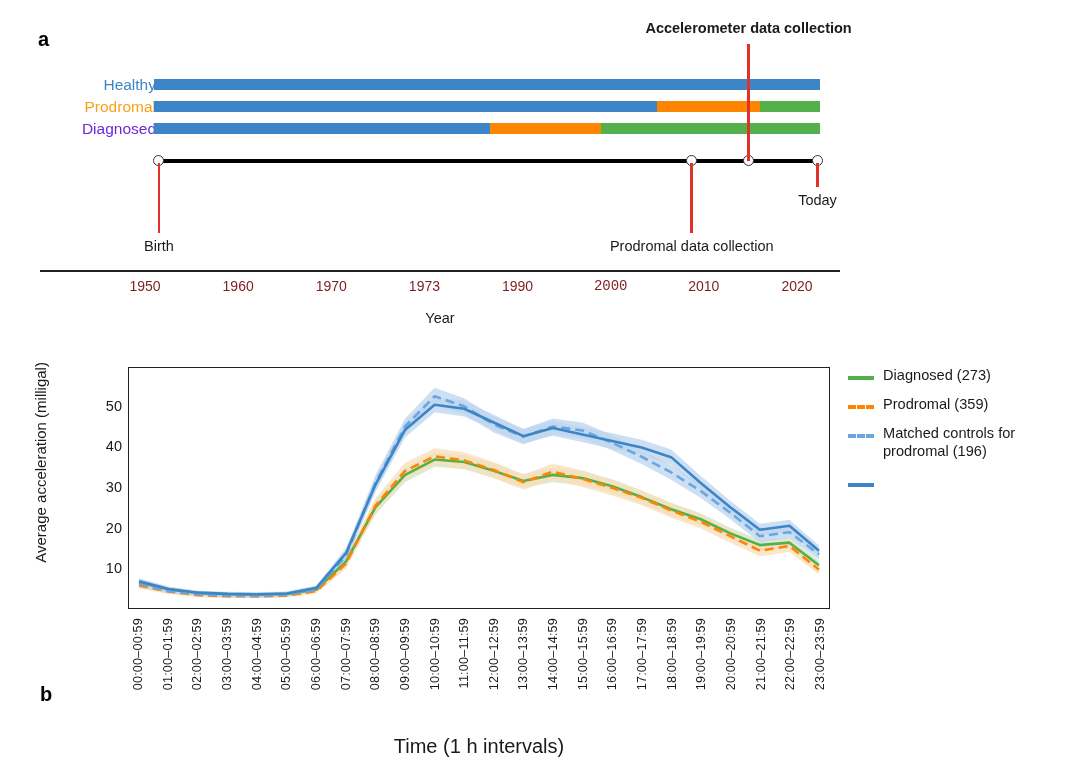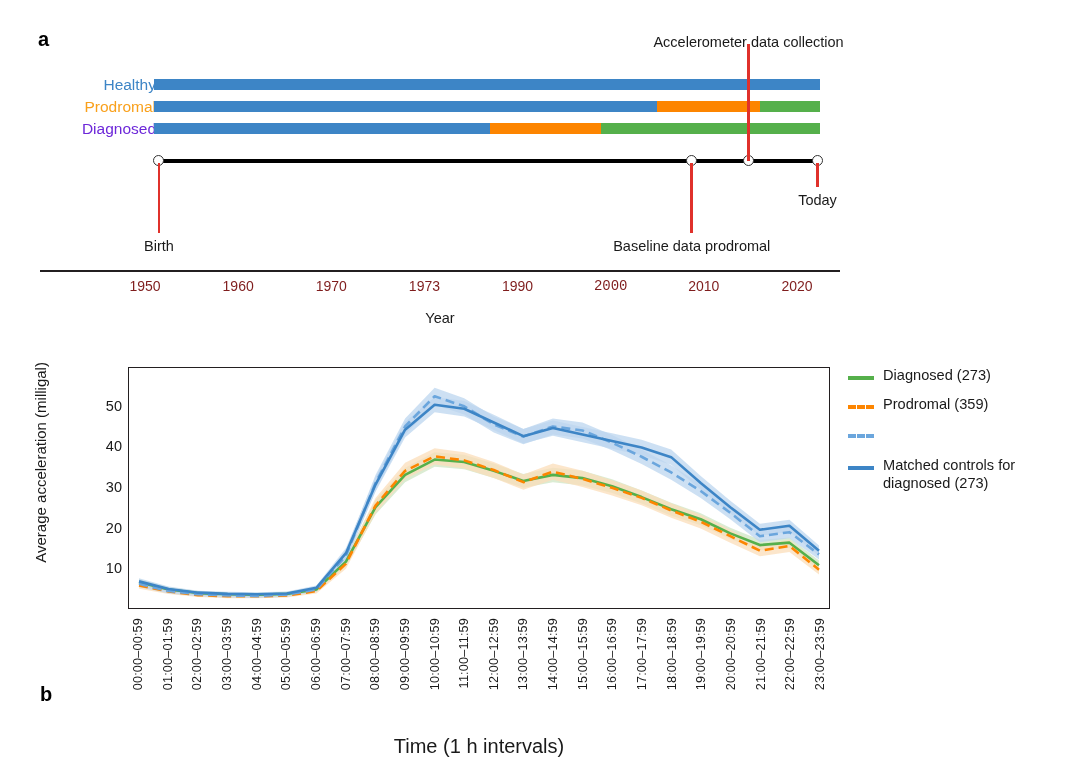--- a/index.html
+++ b/index.html
@@ -225,24 +225,24 @@
       <div class="bar-seg" style="left: 447.086px; width: 218.886px; background: rgb(85, 176, 75);"></div>
     </div>
 
   <div id="timeline-axis" style="left: 158.971px; width: 658.52px;"></div>
   <div id="timeline-events">
       <div class="tl-node" style="left: 153.471px;"></div>
       <div class="tl-stem" style="left: 157.671px; top: 163px; height: 70px;"></div>
       <div class="tl-ann" style="top: 238px; left: 158.971px; transform: translateX(-50%);">Birth</div>
       <div class="tl-node" style="left: 686.249px;"></div>
       <div class="tl-stem" style="left: 690.449px; top: 163px; height: 70px;"></div>
-      <div class="tl-ann" style="top: 238px; left: 691.749px; transform: translateX(-50%);">Baseline data prodromal</div>
+      <div class="tl-ann" style="top: 238px; left: 691.749px; transform: translateX(-50%);">Prodromal data collection</div>
       <div class="tl-node" style="left: 743.066px;"></div>
       <div class="tl-stem" style="left: 747.266px; top: 44px; height: 117px;"></div>
-      <div class="tl-ann" style="top: 34px; left: 748.566px; transform: translateX(-50%);">Accelerometer data collection</div>
+      <div class="tl-ann" style="top: 20px; left: 748.566px; transform: translateX(-50%); font-weight: bold;">Accelerometer data collection</div>
       <div class="tl-node" style="left: 811.991px;"></div>
       <div class="tl-stem" style="left: 816.191px; top: 163px; height: 24px;"></div>
       <div class="tl-ann" style="top: 192px; left: 817.491px; transform: translateX(-50%);">Today</div>
     </div>
 
   <div id="year-axis-line"></div>
   <div id="year-ticks">
       <div class="year-tick" style="left: 145px;">1950</div>
       <div class="year-tick" style="left: 238.143px;">1960</div>
       <div class="year-tick" style="left: 331.286px;">1970</div>
@@ -318,21 +318,21 @@
       <div class="legend-row">
         <span class="legend-swatch dashed" style="color: rgb(253, 133, 0);">
           <span class="ln"></span>
         </span>
         <span class="legend-text">Prodromal (359)</span>
       </div>
       <div class="legend-row tall">
         <span class="legend-swatch dashed" style="color: rgb(107, 166, 221);">
           <span class="ln"></span>
         </span>
+        <span class="legend-text">Matched controls for prodromal (196)</span>
       </div>
       <div class="legend-row tall">
         <span class="legend-swatch" style="color: rgb(61, 133, 198);">
           <span class="ln" style="background: rgb(61, 133, 198);"></span>
         </span>
-        <span class="legend-text">Matched controls for diagnosed (273)</span>
       </div>
     </div>
 </div>
 
 </body></html>

